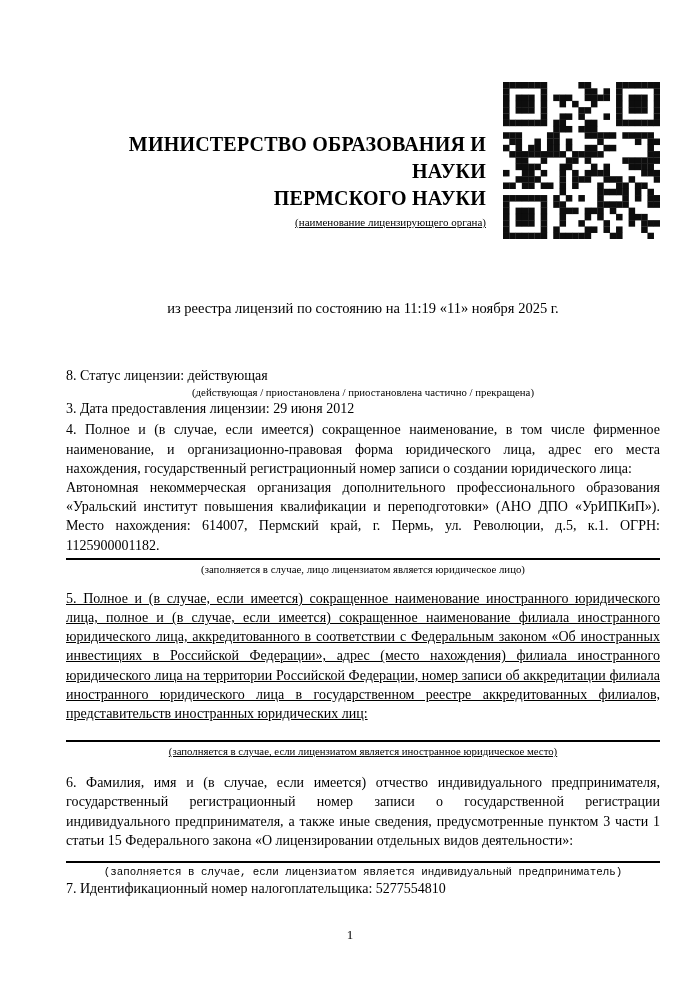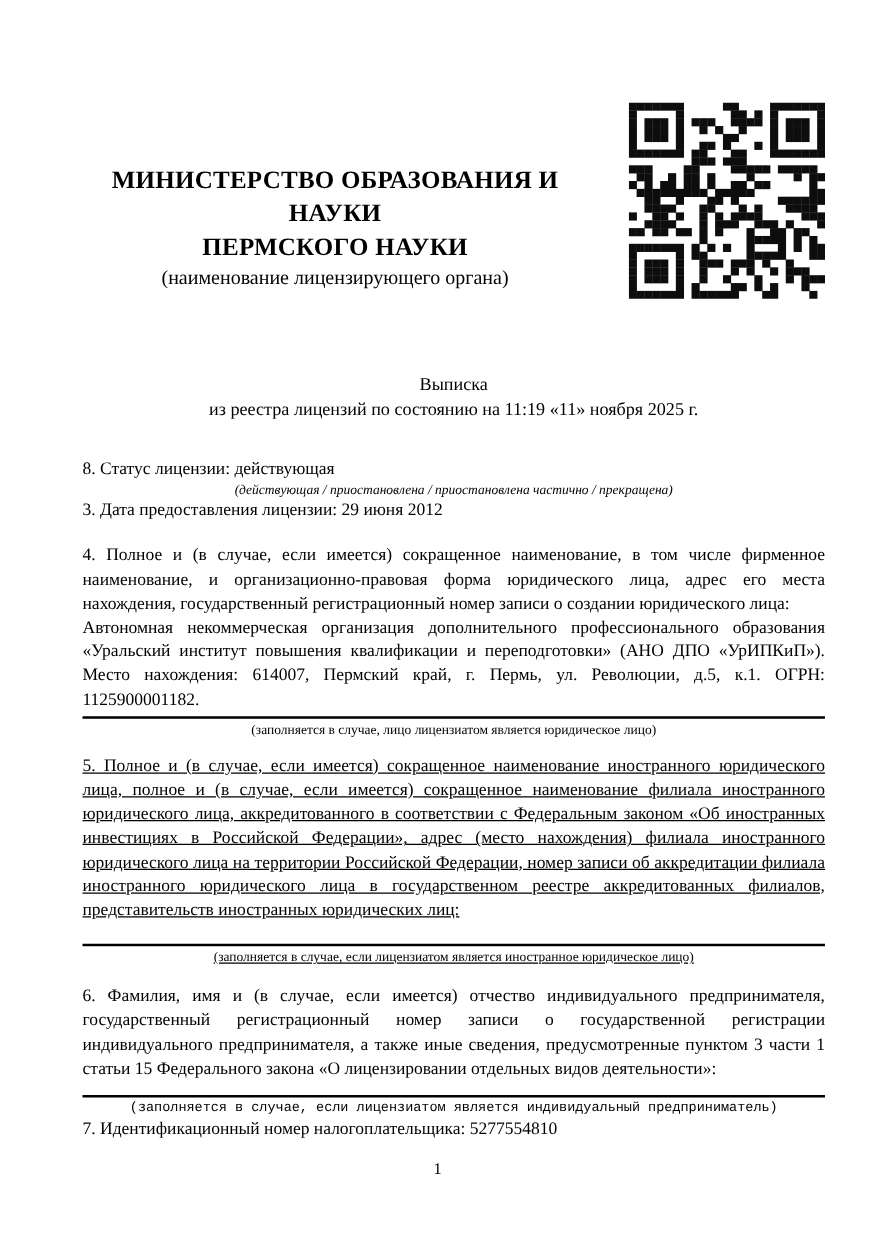--- a/index.html
+++ b/index.html
@@ -7,43 +7,43 @@
     position:relative;
     width:700px;height:989px;
     background:#ffffff;
     margin:0 auto;
     overflow:hidden;
     font-family:"Liberation Serif","DejaVu Serif",serif;
     color:#000;
   }
   .qr{position:absolute;left:503px;top:82px;width:157px;height:157px;}
   .qr svg{display:block;width:157px;height:157px;fill:#0d0d0d;}
-  .ministry{position:absolute;left:50px;top:131px;width:436px;text-align:center;}
+  .ministry{position:absolute;left:50px;top:131px;width:436px;text-align:right;}
   .ministry-name{font-size:20px;font-weight:bold;line-height:27px;letter-spacing:.2px;}
-  .ministry-caption{font-size:16px;line-height:13px;margin-top:4px;}
+  .ministry-caption{font-size:11px;line-height:13px;margin-top:4px;text-decoration:underline;}
   .doc-title{position:absolute;left:66px;top:299px;width:594px;text-align:center;
     font-size:14.5px;line-height:19.5px;}
   .body{position:absolute;left:66px;top:366px;width:594px;font-size:14px;line-height:19.2px;}
   .body p{margin:0;}
   .just{text-align:justify;text-justify:inter-word;}
   .caption{font-size:10.8px;line-height:14px;text-align:center;}
   .rule{height:0;border-top:2px solid #000;}
   .mt-i2{margin-top:14px;}
   .mt-i3{margin-top:14px;}
-  .blk-i4{margin-top:17px;}
+  .blk-i4{margin-top:2px;}
   .blk-i4 .rule{margin-top:3px;}
   .blk-i4 .caption{margin-top:2px;}
   .blk-i5{margin-top:13px;text-decoration:underline;}
   .blk-i5 .rule{margin-top:17px;}
   .blk-i5 .caption{margin-top:2px;}
   .blk-i6{margin-top:15px;}
   .blk-i6 .rule{margin-top:11px;}
   .blk-i6 .caption{margin-top:2px;font-family:Liberation Mono, monospace;}
   .mt-i7{margin-top:15px;}
-  .mt-cap1{margin-top:1px;font-style:italic;}
+  .mt-cap1{margin-top:1px;}
   .page-number{position:absolute;left:0;top:927px;width:700px;text-align:center;font-size:13px;}
 </style>
 </head>
 <body>
 
 <div class="page">
 
   <div class="qr">
     <svg viewBox="0 0 157 157" xmlns="http://www.w3.org/2000/svg">
         <rect x="0.00" y="0.00" width="6.53" height="6.53"></rect>
@@ -357,21 +357,20 @@
       </svg>
   </div>
 
   <div class="ministry">
     <div class="ministry-name">МИНИСТЕРСТВО ОБРАЗОВАНИЯ И НАУКИ</div>
     <div class="ministry-name">ПЕРМСКОГО НАУКИ</div>
     <div class="ministry-caption">(наименование лицензирующего органа)</div>
   </div>
 
   <div class="doc-title">
-    <div>Выписка</div>
     <div>из реестра лицензий по состоянию на 11:19 «11» ноября 2025 г.</div>
   </div>
 
   <div class="body">
 
     <p>8. Статус лицензии: действующая</p>
     <p class="caption mt-cap1">(действующая / приостановлена / приостановлена частично / прекращена)</p>
 
 
     <p class="mt-i3">3. Дата предоставления лицензии: 29 июня 2012</p>
@@ -379,21 +378,21 @@
     <div class="blk-i4">
       <p class="just">4. Полное и (в случае, если имеется) сокращенное наименование, в том числе фирменное наименование, и организационно-правовая форма юридического лица, адрес его места нахождения, государственный регистрационный номер записи о создании юридического лица:</p>
       <p class="just">Автономная некоммерческая организация дополнительного профессионального образования «Уральский институт повышения квалификации и переподготовки» (АНО ДПО «УрИПКиП»). Место нахождения: 614007, Пермский край, г. Пермь, ул. Революции, д.5, к.1. ОГРН: 1125900001182.</p>
       <div class="rule"></div>
       <p class="caption">(заполняется в случае, лицо лицензиатом является юридическое лицо)</p>
     </div>
 
     <div class="blk-i5">
       <p class="just">5. Полное и (в случае, если имеется) сокращенное наименование иностранного юридического лица, полное и (в случае, если имеется) сокращенное наименование филиала иностранного юридического лица, аккредитованного в соответствии с Федеральным законом «Об иностранных инвестициях в Российской Федерации», адрес (место нахождения) филиала иностранного юридического лица на территории Российской Федерации, номер записи об аккредитации филиала иностранного юридического лица в государственном реестре аккредитованных филиалов, представительств иностранных юридических лиц:</p>
       <div class="rule"></div>
-      <p class="caption">(заполняется в случае, если лицензиатом является иностранное юридическое лицо)</p>
+      <p class="caption">(заполняется в случае, если лицензиатом является иностранное юридическое место)</p>
     </div>
 
     <div class="blk-i6">
       <p class="just">6. Фамилия, имя и (в случае, если имеется) отчество индивидуального предпринимателя, государственный регистрационный номер записи о государственной регистрации индивидуального предпринимателя, а также иные сведения, предусмотренные пунктом 3 части 1 статьи 15 Федерального закона «О лицензировании отдельных видов деятельности»:</p>
       <div class="rule"></div>
       <p class="caption">(заполняется в случае, если лицензиатом является индивидуальный предприниматель)</p>
     </div>
 
     <p class="mt-i7">7. Идентификационный номер налогоплательщика: 5277554810</p>
 

